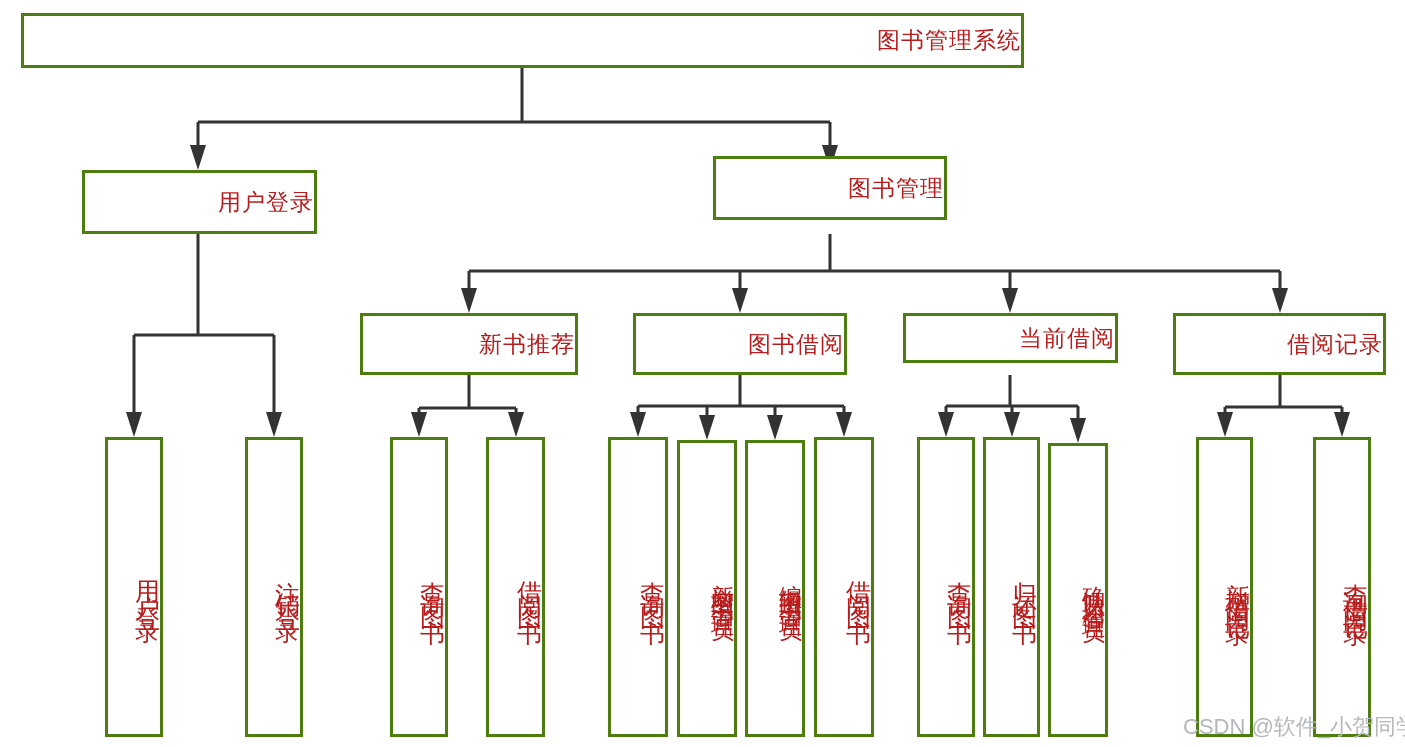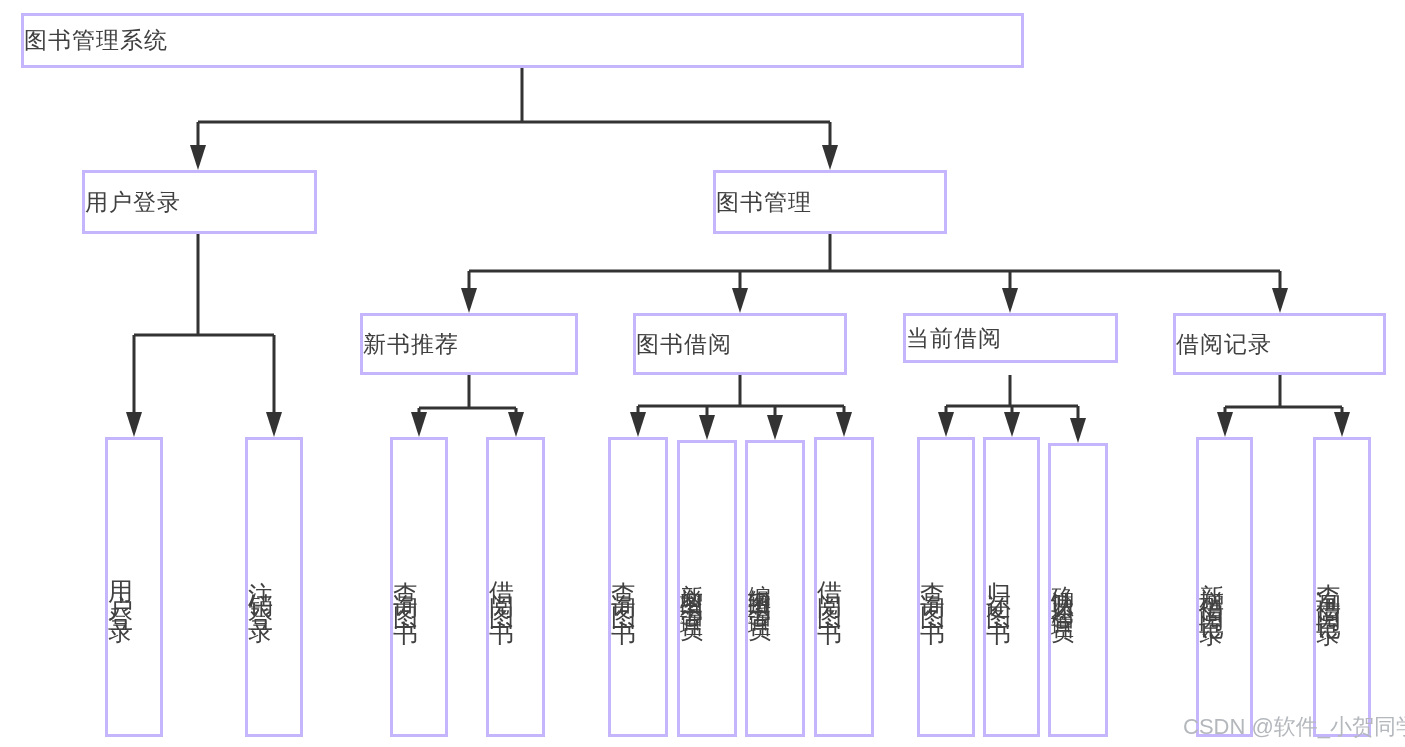--- a/index.html
+++ b/index.html
@@ -7,26 +7,26 @@
     position:relative;
     width:1405px; height:747px;
     background:#ffffff;
     font-family:"Liberation Sans","DejaVu Sans",sans-serif;
     overflow:hidden;
   }
   .wires { position:absolute; left:0; top:0; z-index:1; }
   .box {
     position:absolute;
     box-sizing:border-box;
-    border:3px solid #c4b5fd;
+    border:3px solid #4d7c0f;
     background:#ffffff;
     display:flex;
     align-items:center;
-    justify-content:flex-start;
-    color:#404040;
+    justify-content:flex-end;
+    color:#b91c1c;
     z-index:2;
   }
   .h-box { font-size:23px; letter-spacing:1px; }
   .v-label {
     writing-mode:vertical-rl;
     text-orientation:mixed;
     font-size:25px;
     letter-spacing:13px;
     line-height:1;
     white-space:nowrap;
@@ -105,21 +105,21 @@
     </g>
   </svg>
 
   <div class="box h-box" style="left:21px;top:13px;width:1003px;height:55px">
     <span>图书管理系统</span>
   </div>
 
   <div class="box h-box" style="left:82px;top:170px;width:235px;height:64px">
     <span>用户登录</span>
   </div>
-  <div class="box h-box" style="left:713px;top:170px;width:234px;height:64px">
+  <div class="box h-box" style="left:713px;top:156px;width:234px;height:64px">
     <span>图书管理</span>
   </div>
 
   <div class="box h-box" style="left:633px;top:313px;width:214px;height:62px">
     <span>图书借阅</span>
   </div>
   <div class="box h-box" style="left:360px;top:313px;width:218px;height:62px">
     <span>新书推荐</span>
   </div>
   <div class="box h-box" style="left:903px;top:313px;width:215px;height:50px">

